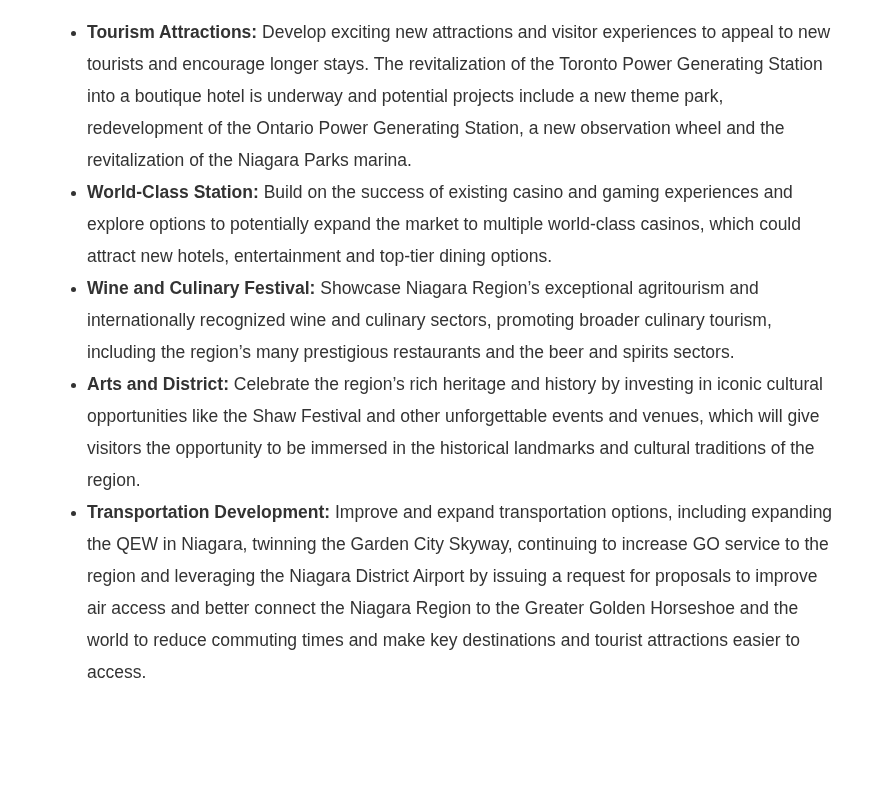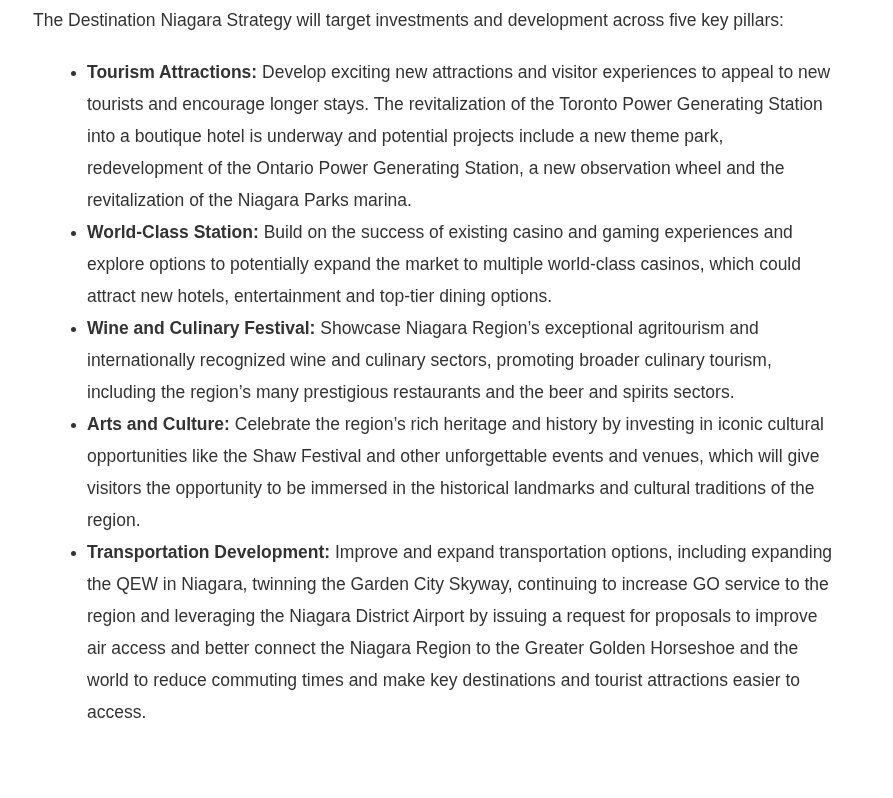--- a/index.html
+++ b/index.html
@@ -38,23 +38,22 @@
   }
   .pillar-title {
     font-weight: bold;
   }
 </style>
 </head>
 <body>
 
 <div class="page">
 
-  <p class="intro">The Destination Niagara Strategy will target investments and development across five key pillars:</p>
 
   <ul class="pillars">
     <li><strong class="pillar-title">Tourism Attractions:</strong><span> Develop exciting new attractions and visitor experiences to appeal to new tourists and encourage longer stays. The revitalization of the Toronto Power Generating Station into a boutique hotel is underway and potential projects include a new theme park, redevelopment of the Ontario Power Generating Station, a new observation wheel and the revitalization of the Niagara Parks marina.</span></li>
     <li><strong class="pillar-title">World-Class Station:</strong><span> Build on the success of existing casino and gaming experiences and explore options to potentially expand the market to multiple world-class casinos, which could attract new hotels, entertainment and top-tier dining options.</span></li>
     <li><strong class="pillar-title">Wine and Culinary Festival:</strong><span> Showcase Niagara Region’s exceptional agritourism and internationally recognized wine and culinary sectors, promoting broader culinary tourism, including the region’s many prestigious restaurants and the beer and spirits sectors.</span></li>
-    <li><strong class="pillar-title">Arts and Culture:</strong><span> Celebrate the region’s rich heritage and history by investing in iconic cultural opportunities like the Shaw Festival and other unforgettable events and venues, which will give visitors the opportunity to be immersed in the historical landmarks and cultural traditions of the region.</span></li>
+    <li><strong class="pillar-title">Arts and District:</strong><span> Celebrate the region’s rich heritage and history by investing in iconic cultural opportunities like the Shaw Festival and other unforgettable events and venues, which will give visitors the opportunity to be immersed in the historical landmarks and cultural traditions of the region.</span></li>
     <li><strong class="pillar-title">Transportation Development:</strong><span> Improve and expand transportation options, including expanding the QEW in Niagara, twinning the Garden City Skyway, continuing to increase GO service to the region and leveraging the Niagara District Airport by issuing a request for proposals to improve air access and better connect the Niagara Region to the Greater Golden Horseshoe and the world to reduce commuting times and make key destinations and tourist attractions easier to access.</span></li>
   </ul>
 
 </div>
 
 </body></html>

